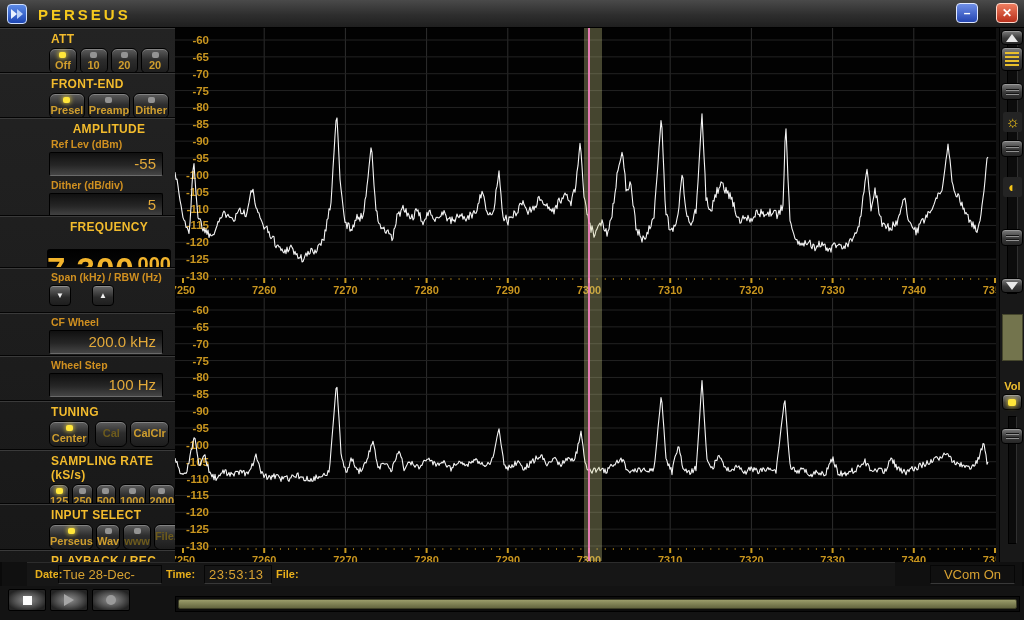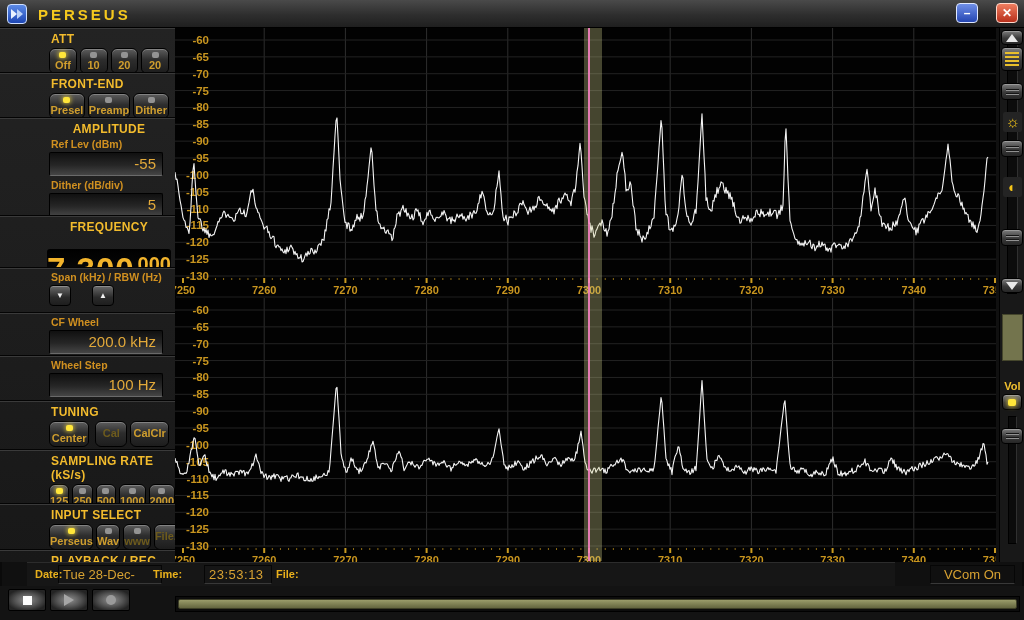--- a/index.html
+++ b/index.html
@@ -611,21 +611,21 @@
     <div class="vol-track"></div>
     <div class="sbtn handle" style="top:400px;height:16px;flex-direction:column">
         <i></i>
         <i></i>
       </div>
   </div>
 
   <div class="statusbar">
     <div class="sb-label" style="left:8px">Date:</div>
     <div class="sb-box" style="left:31px;width:104px">Tue 28-Dec-2010</div>
-    <div class="sb-label" style="left:126px">Time:</div>
+    <div class="sb-label" style="left:139px">Time:</div>
     <div class="sb-box" style="left:177px;width:68px;letter-spacing:.5px">23:53:13</div>
     <div class="sb-label" style="left:249px">File:</div>
     <div class="sb-box" style="left:903px;width:85px;text-align:center">VCom On</div>
   </div>
 
   <div class="bottom-strip">
     <div class="tbtn t-stop" style="left:8px">
         <i></i>
       </div>
     <div class="tbtn t-play" style="left:50px">

